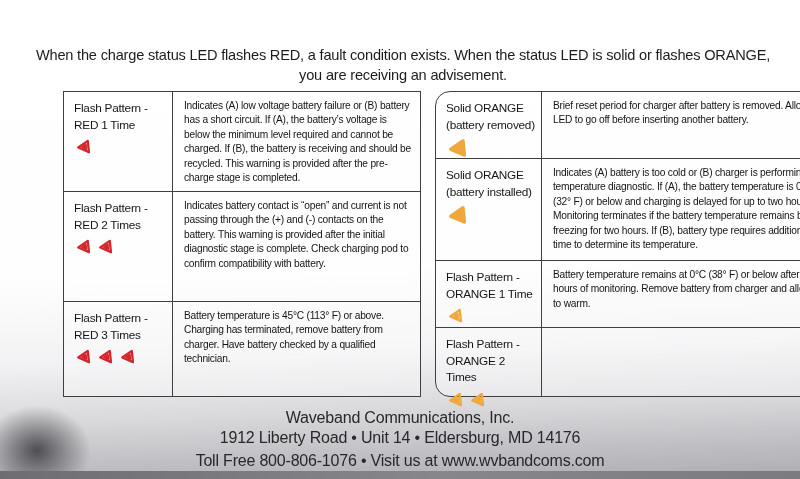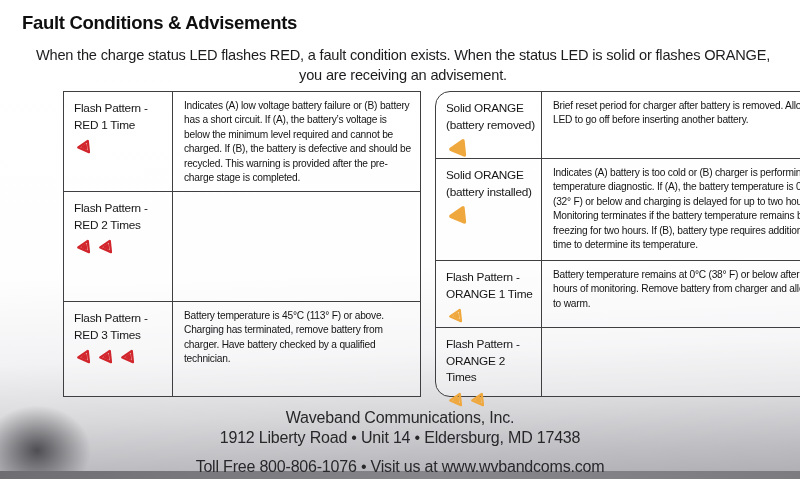--- a/index.html
+++ b/index.html
@@ -95,21 +95,21 @@
 
   .footer {
     position: absolute;
     left: 0; right: 0; top: 408px;
     text-align: center;
     color: #28282b;
     font-size: 16px;
     line-height: 1.24;
     letter-spacing: -0.2px;
   }
-  .footer .line3 { margin-top: 9px; }
+  .footer .line3 { margin-top: 3px; }
 </style>
 </head>
 <body>
 
 <svg width="0" height="0" style="position:absolute">
   <defs>
     <g id="tri-outline">
       <polygon points="5,12 18.5,4.5 18.5,19.5" fill="none" stroke-width="3.1" stroke-linejoin="round"></polygon>
       <polygon points="9.8,12 15.6,8.7 15.6,15.3" stroke-width="2.1" stroke-linejoin="round"></polygon>
     </g>
@@ -117,52 +117,52 @@
       <polygon points="4.5,12 19,4 19,20" stroke-width="4.2" stroke-linejoin="round"></polygon>
     </g>
   </defs>
 </svg>
 
 <div class="card">
 
   <div class="corner-shadow"></div>
   <div class="bottom-edge"></div>
 
-  <h1 class="title">Fault Conditions &amp; Advisements</h1>
   <p class="intro">When the charge status LED flashes RED, a fault condition exists. When the status LED is solid or flashes ORANGE,
 you are receiving an advisement.</p>
 
   <div class="tbl tbl-left">
 
     <div class="row" style="height:100px">
       <div class="label-cell">
         <div class="label-text">Flash Pattern -
 RED 1 Time</div>
         <div class="icons">
           <svg width="19" height="18" viewBox="0 0 24 24">
               <use href="#tri-outline" stroke="#d2262d" fill="#d2262d"></use>
             </svg>
         </div>
       </div>
-      <div class="desc-cell">Indicates (A) low voltage battery failure or (B) battery has a short circuit. If (A), the battery’s voltage is below the minimum level required and cannot be charged. If (B), the battery is defective and should be recycled. This warning is provided after the pre-charge stage is completed.</div>
+      <div class="desc-cell">Indicates (A) low voltage battery failure or (B) battery has a short circuit. If (A), the battery’s voltage is below the minimum level required and cannot be charged. If (B), the battery is receiving and should be recycled. This warning is provided after the pre-charge stage is completed.</div>
     </div>
 
     <div class="row" style="height:110px">
       <div class="label-cell">
         <div class="label-text">Flash Pattern -
 RED 2 Times</div>
         <div class="icons">
           <svg width="19" height="18" viewBox="0 0 24 24">
               <use href="#tri-outline" stroke="#d2262d" fill="#d2262d"></use>
             </svg>
           <svg width="19" height="18" viewBox="0 0 24 24">
               <use href="#tri-outline" stroke="#d2262d" fill="#d2262d"></use>
             </svg>
         </div>
       </div>
+      <div class="desc-cell">Indicates battery contact is “open” and current is not passing through the (+) and (-) contacts on the battery. This warning is provided after the initial diagnostic stage is complete. Check charging pod to confirm compatibility with battery.</div>
     </div>
 
     <div class="row" style="height:94px">
       <div class="label-cell">
         <div class="label-text">Flash Pattern -
 RED 3 Times</div>
         <div class="icons">
           <svg width="19" height="18" viewBox="0 0 24 24">
               <use href="#tri-outline" stroke="#d2262d" fill="#d2262d"></use>
             </svg>
@@ -232,17 +232,17 @@
               <use href="#tri-outline" stroke="#efa83e" fill="#efa83e"></use>
             </svg>
         </div>
       </div>
     </div>
 
   </div>
 
   <div class="footer">
     <div class="line1">Waveband Communications, Inc.</div>
-    <div class="line2">1912 Liberty Road • Unit 14 • Eldersburg, MD 17438</div>
+    <div class="line2">1912 Liberty Road • Unit 14 • Eldersburg, MD 14176</div>
     <div class="line3">Toll Free 800-806-1076 • Visit us at www.wvbandcoms.com</div>
   </div>
 
 </div>
 
 </body></html>

